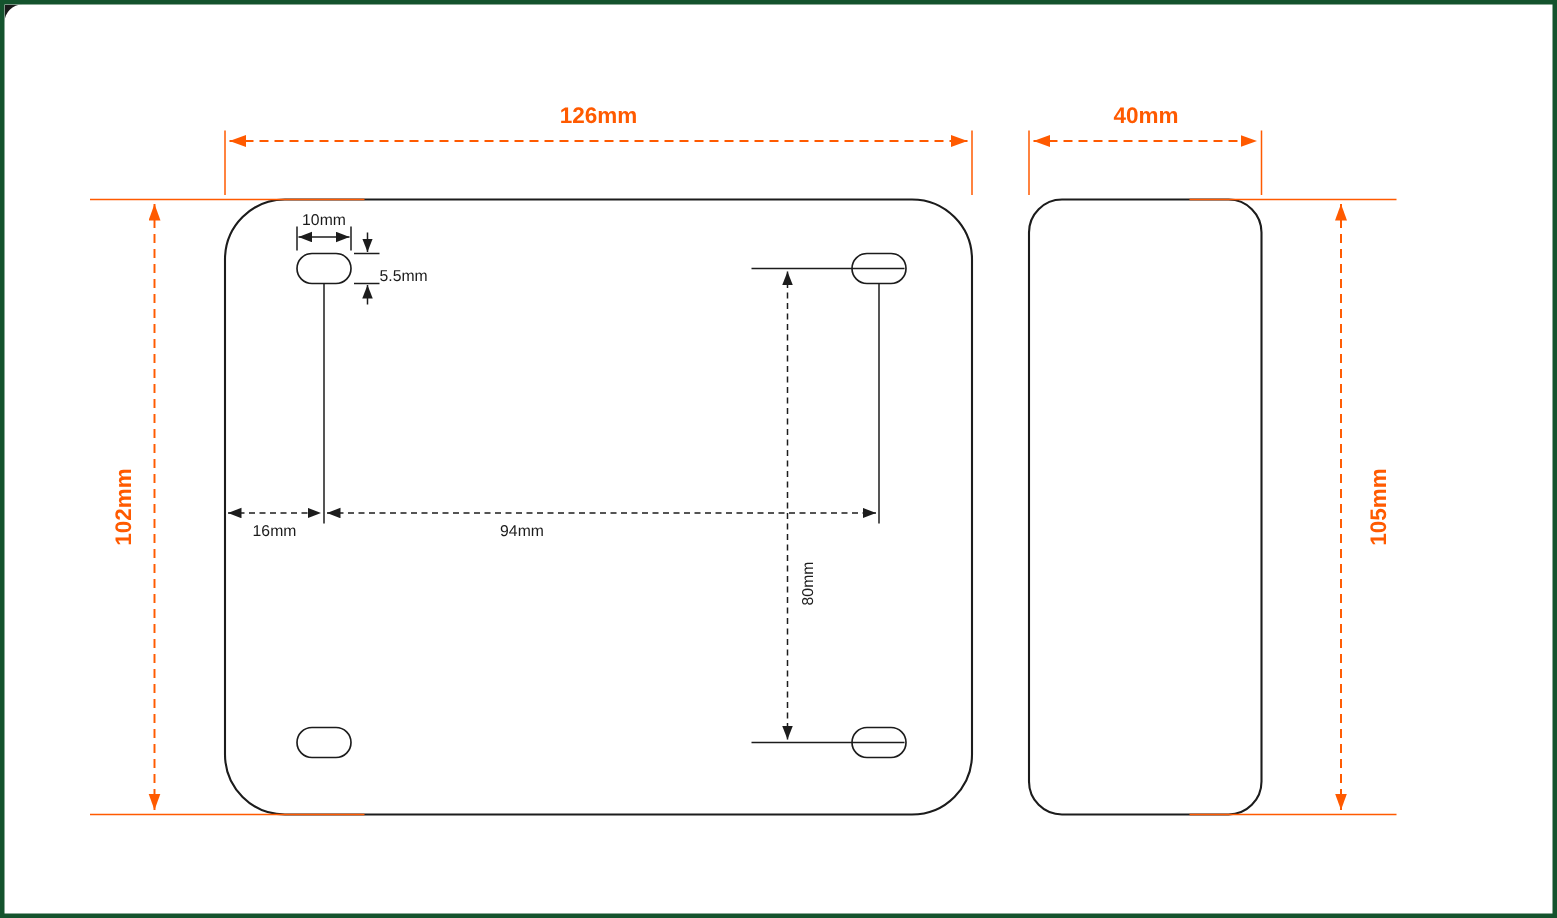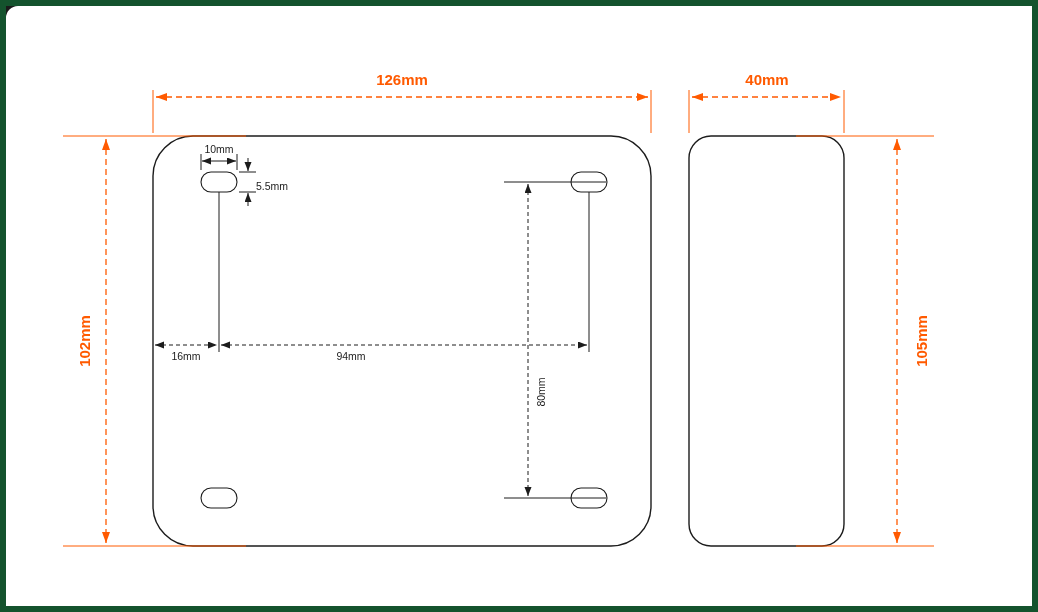--- a/index.html
+++ b/index.html
@@ -6,21 +6,21 @@
     margin: 0;
     padding: 0;
     background: #ffffff;
   }
   .canvas {
     width: 1038px;
     height: 612px;
     position: relative;
     background: var(--bg, #ffffff);
     overflow: hidden;
-    border: 6px solid #14532d;
+    border: 3px solid #14532d;
     box-sizing: border-box;
   }
   svg { display: block; }
   text { font-family: "Liberation Sans", sans-serif; }
   .lbl-accent { fill: var(--accent, #ff5a00); font-size: 15px; font-weight: 700; }
   .lbl-ink    { fill: var(--ink, #1c1c1c); font-size: 10.5px; font-weight: 400; }
   .stroke-accent { stroke: var(--accent, #ff5a00); stroke-width: 1.3; fill: none; }
   .stroke-ink    { stroke: var(--ink, #1c1c1c); stroke-width: 1.1; fill: none; }
   .thin          { stroke-width: 1; }
   .dash-a { stroke-dasharray: 6 4; }

